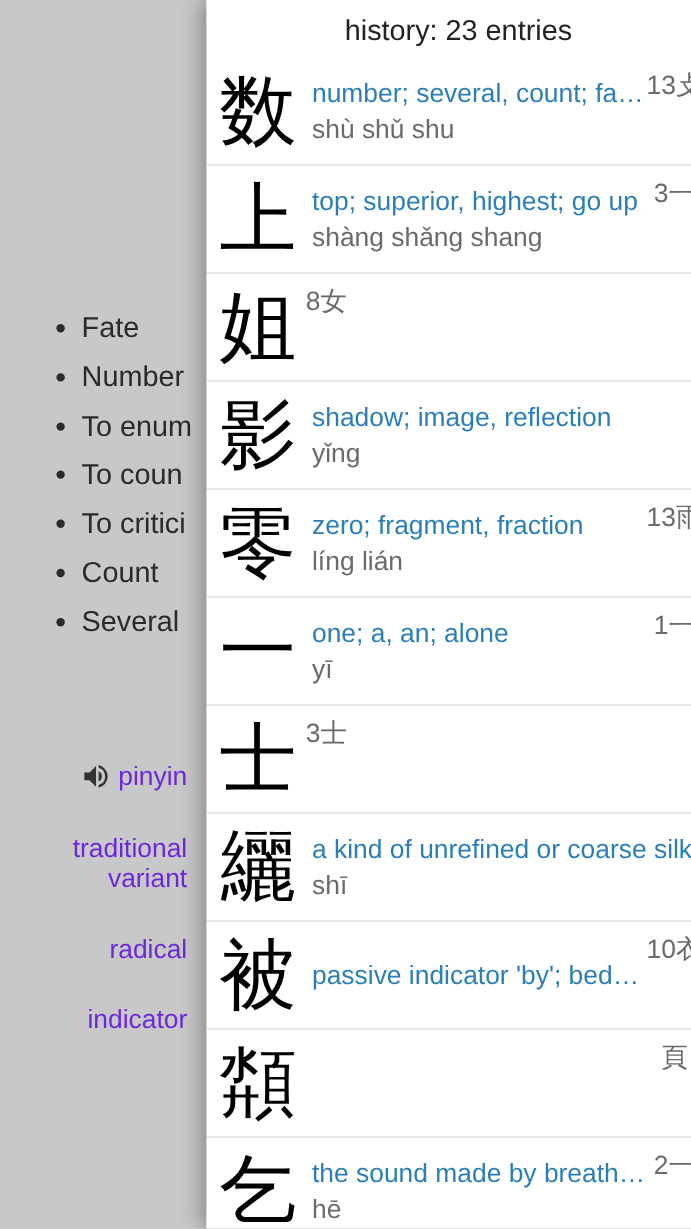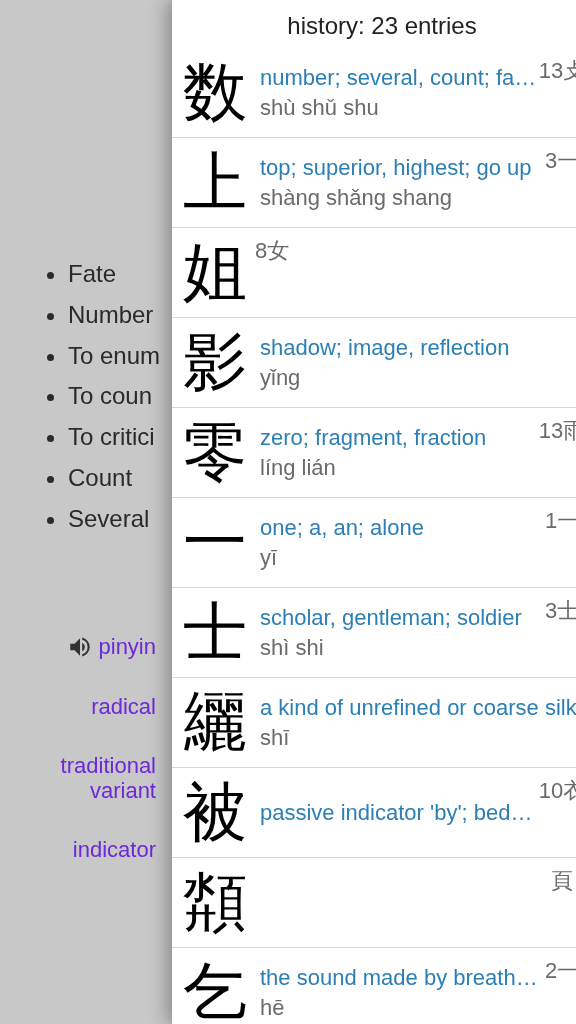--- a/index.html
+++ b/index.html
@@ -154,25 +154,25 @@
   <div class="back-meta">
     <div class="back-meta-row">
       <span class="speaker-icon">
         <svg viewBox="0 0 24 24" fill="#333">
             <path d="M3 9v6h4l5 5V4L7 9H3zm13.5 3a4.5 4.5 0 0 0-2.5-4v8a4.5 4.5 0 0 0 2.5-4zm-2.5-8.7v2.06A7 7 0 0 1 19 12a7 7 0 0 1-5 6.64v2.06A9 9 0 0 0 21 12a9 9 0 0 0-7-8.7z"></path>
           </svg>
       </span>
       <span class="lbl">pinyin</span>
     </div>
     <div class="back-meta-row">
-      <span class="lbl">radical</span>
-    </div>
-    <div class="back-meta-row">
       <span class="lbl" style="white-space:pre-line">traditional
 variant</span>
+    </div>
+    <div class="back-meta-row">
+      <span class="lbl">radical</span>
     </div>
     <div class="back-meta-row">
       <span class="lbl">indicator</span>
     </div>
   </div>
 </div>
 
 <div class="history-panel">
   <div class="history-header">history: 23 entries</div>
   <div class="history-list">
@@ -229,24 +229,20 @@
           <div class="entry-def">one; a, an; alone</div>
           <div class="entry-pinyin">yī</div>
         </div>
         <div class="entry-right">
           <div class="entry-strokes">1</div>
           <div class="entry-radical">一</div>
         </div>
       </div>
       <div class="entry">
         <div class="entry-char">士</div>
-        <div class="entry-body">
-          <div class="entry-def">scholar, gentleman; soldier</div>
-          <div class="entry-pinyin">shì shi</div>
-        </div>
         <div class="entry-right">
           <div class="entry-strokes">3</div>
           <div class="entry-radical">士</div>
         </div>
       </div>
       <div class="entry">
         <div class="entry-char">纚</div>
         <div class="entry-body">
           <div class="entry-def">a kind of unrefined or coarse silk</div>
           <div class="entry-pinyin">shī</div>

